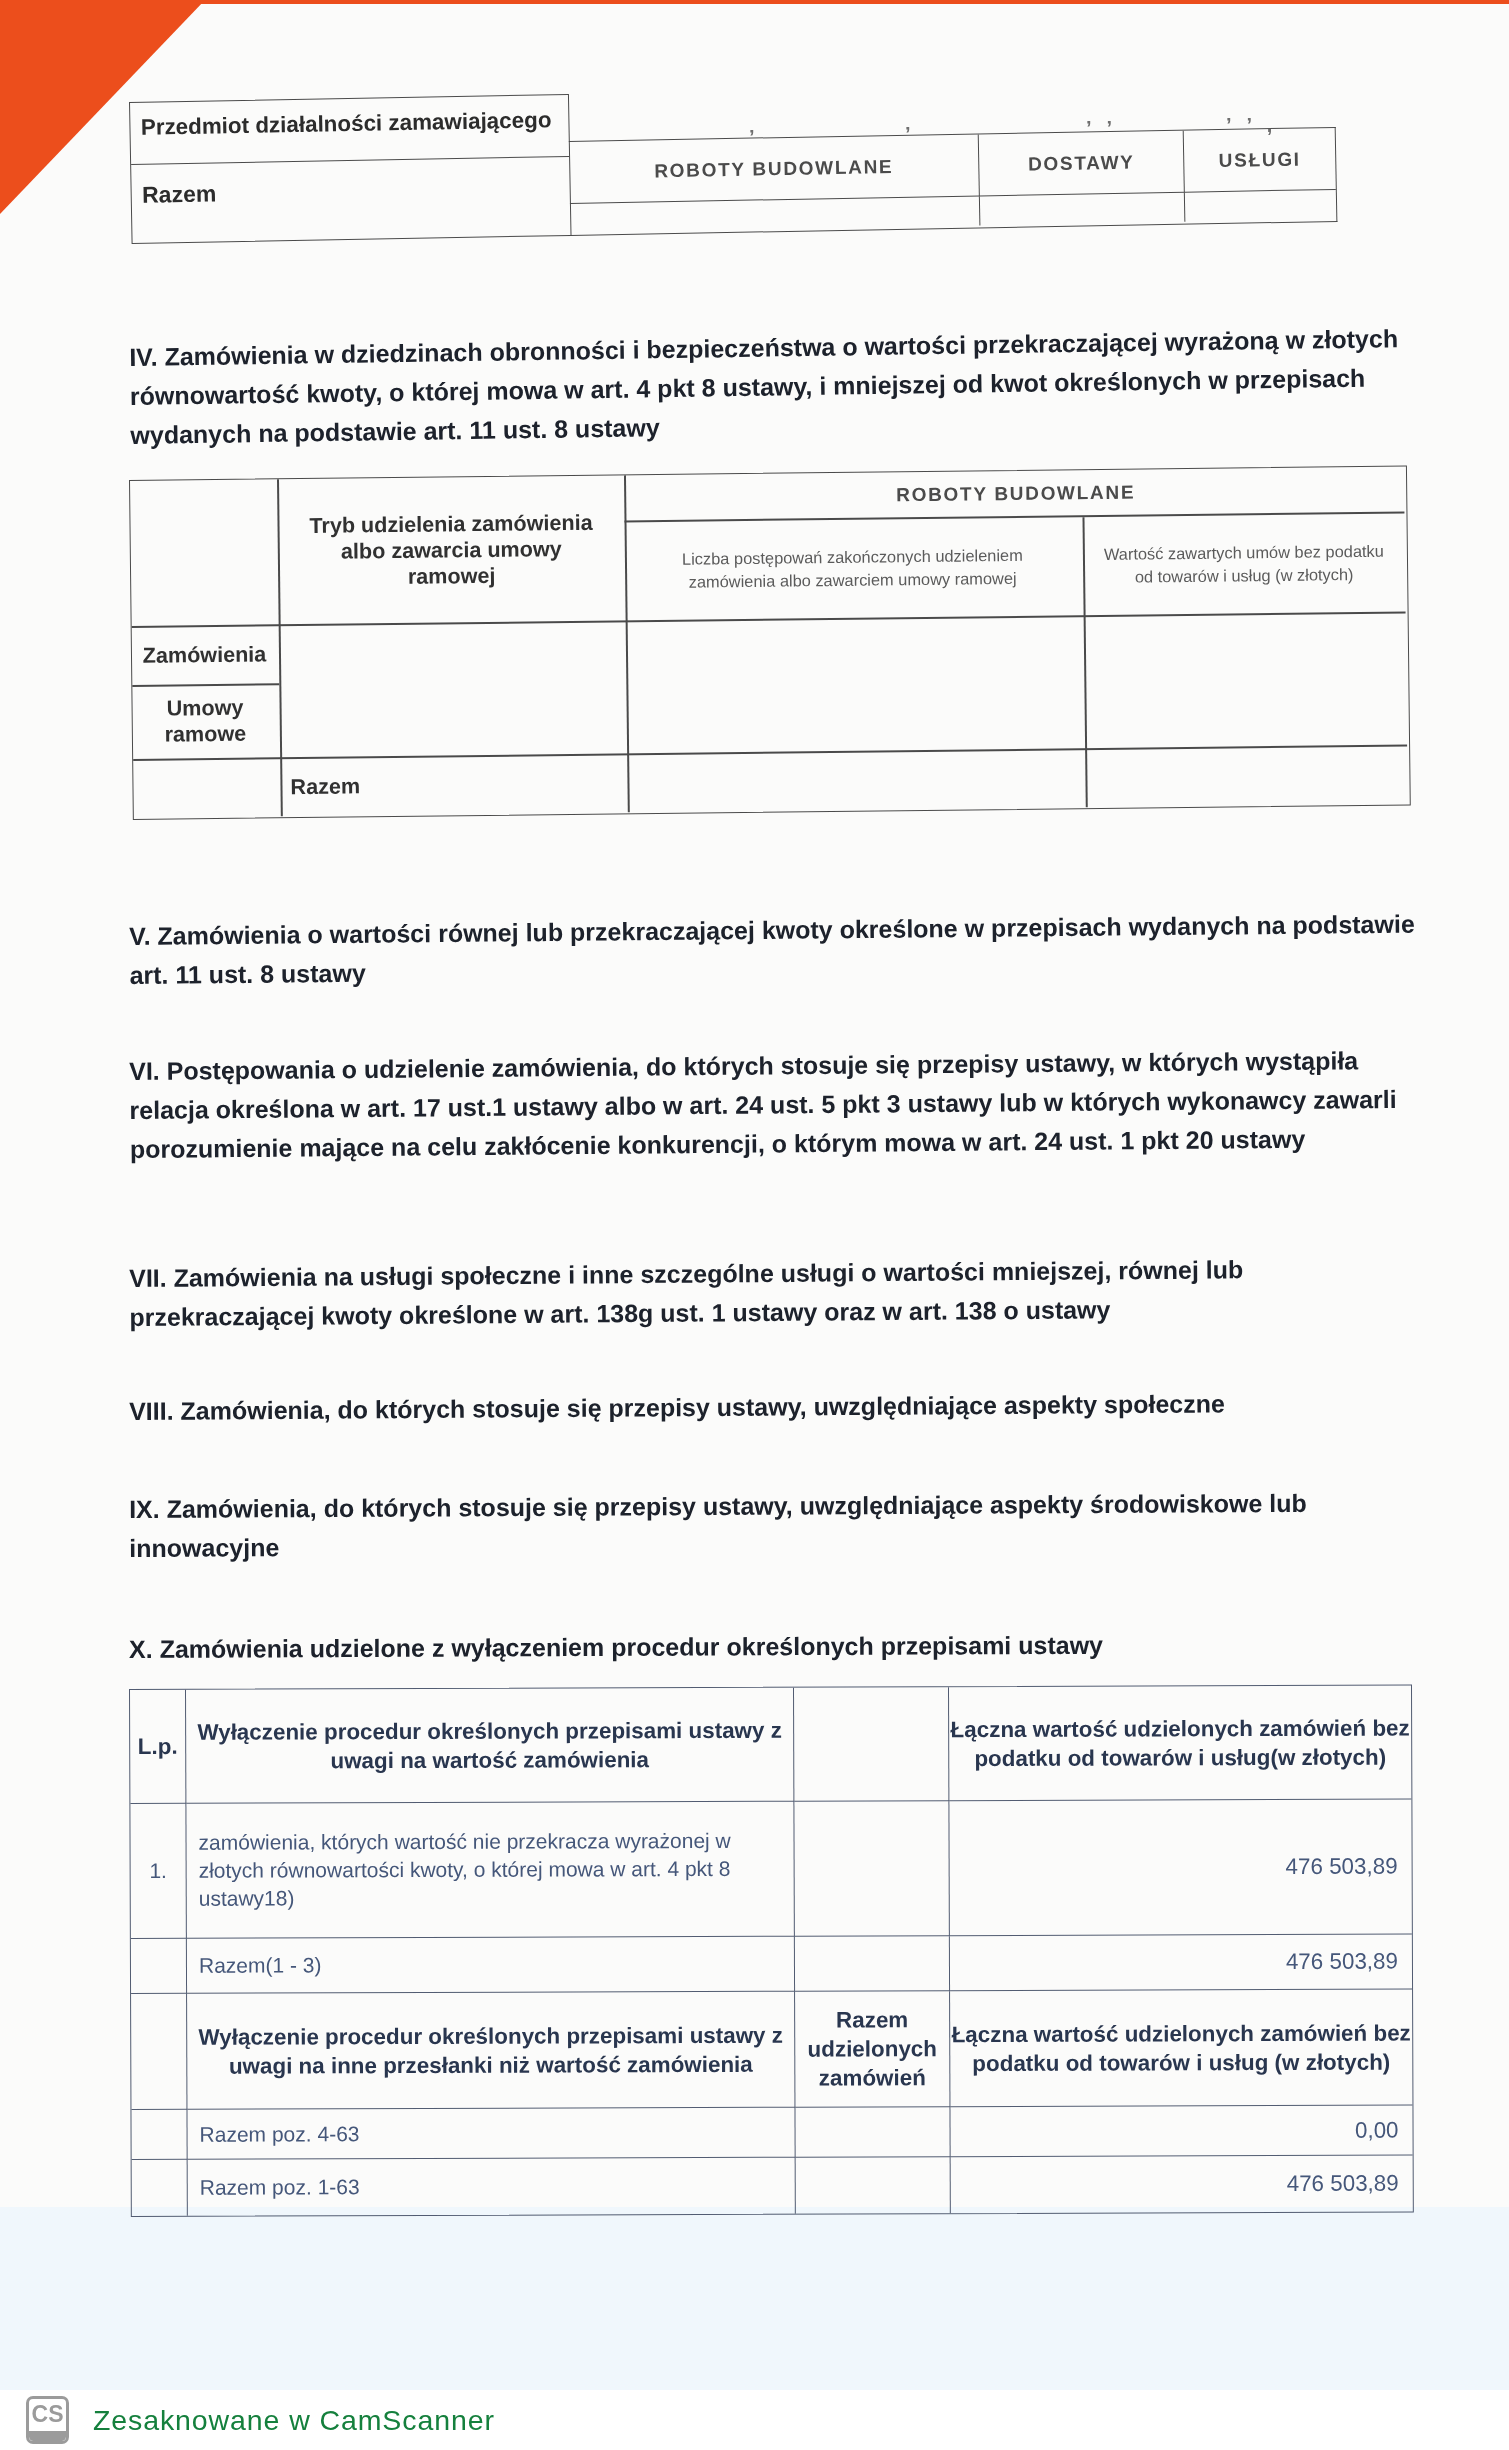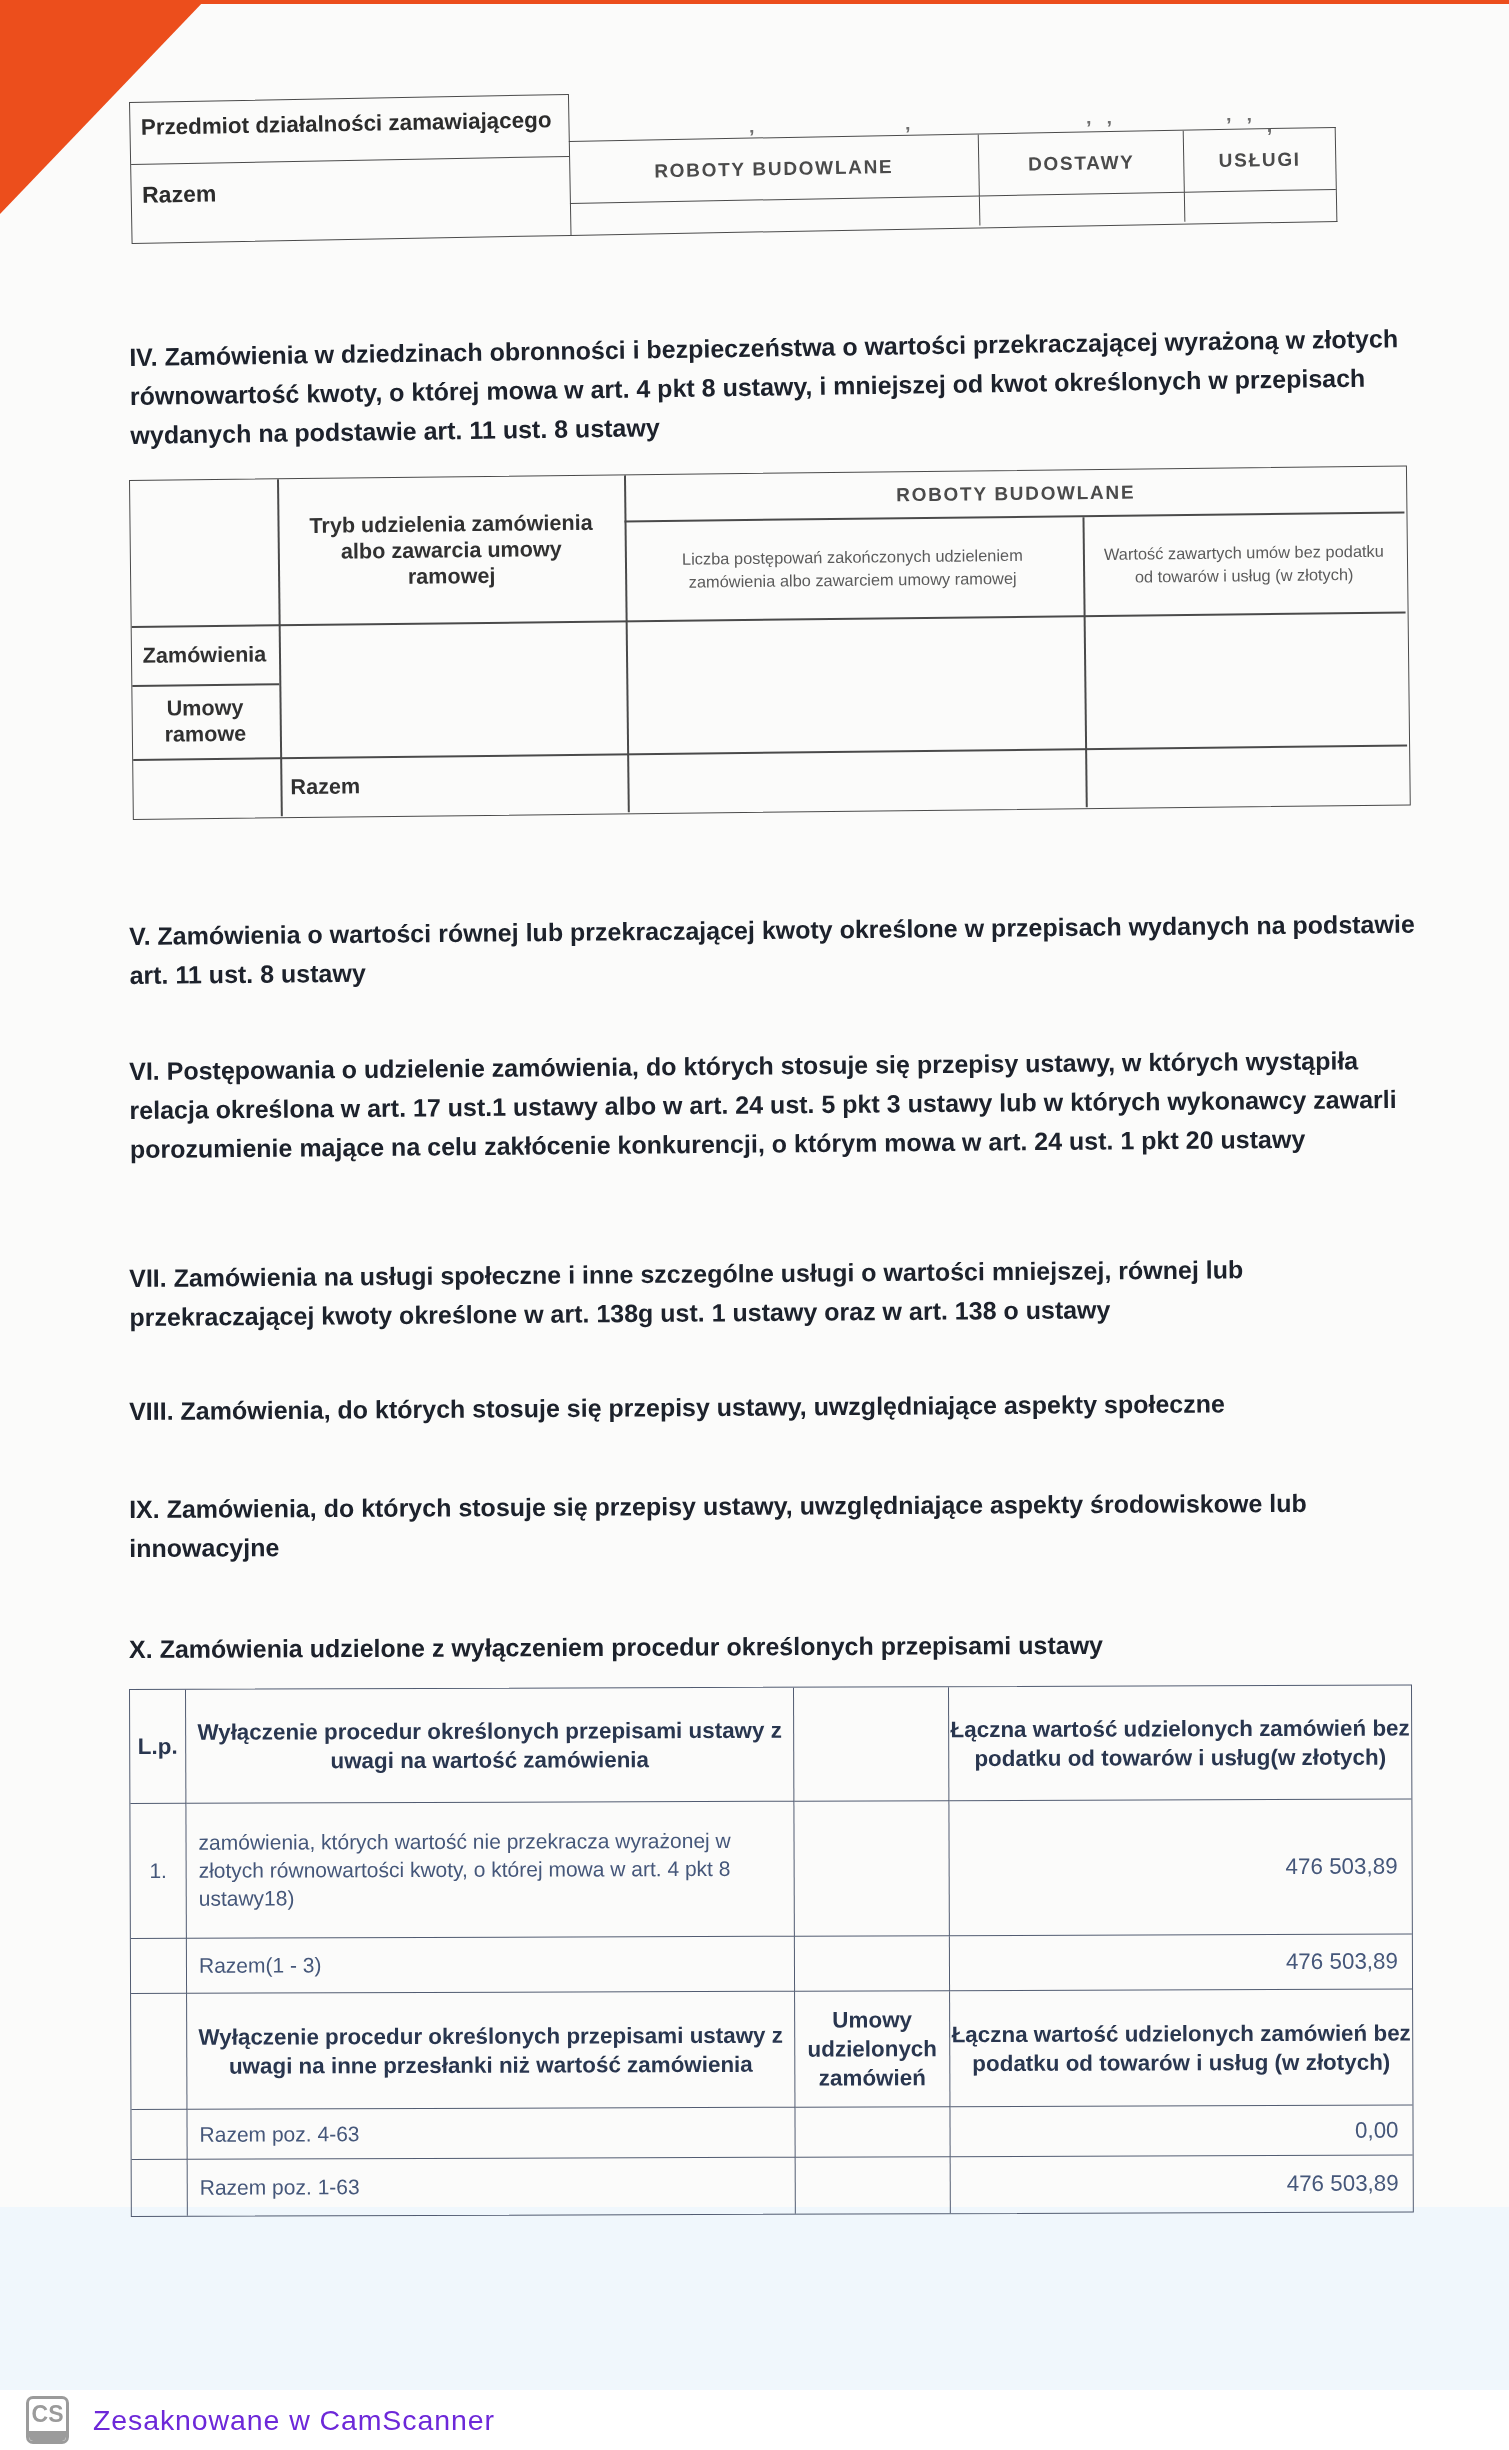--- a/index.html
+++ b/index.html
@@ -64,21 +64,21 @@
   .xc.desc{padding:7px 12px;line-height:28px;}
 
   
   .footer{position:absolute;left:0;top:2390px;width:100%;height:60px;background:#ffffff;
         display:flex;align-items:center;padding-left:26px;box-sizing:border-box;}
   .cs-logo{position:relative;width:43px;height:48px;border:3.5px solid #9b9b9b;border-radius:7px;
         box-sizing:border-box;display:flex;align-items:flex-start;justify-content:center;background:#fff;}
   .cs-logo span{font-weight:bold;font-size:23px;color:#9b9b9b;line-height:26px;margin-top:1.7px;}
   .cs-logo::after{content:"";position:absolute;left:0;right:0;bottom:0;height:10.4px;background:#9b9b9b;
         border-radius:0 0 4.3px 4.3px;}
-  .footer-text{margin-left:24px;font-size:28.5px;color:#6d28d9;letter-spacing:0.9px;}
+  .footer-text{margin-left:24px;font-size:28.5px;color:#15803d;letter-spacing:0.9px;}
 </style>
 </head>
 <body>
 
 <div class="page">
   <div class="scan-content">
 
     <div class="orange-strip"></div>
     <div class="orange-corner"></div>
     <div class="blue-band"></div>
@@ -141,21 +141,21 @@
       <div class="xc"></div>
       <div class="xc val last">476 503,89</div>
 
       <div class="xc"></div>
       <div class="xc desc">Razem(1 - 3)</div>
       <div class="xc"></div>
       <div class="xc val last">476 503,89</div>
 
       <div class="xc"></div>
       <div class="xc ctr hdr">Wyłączenie procedur określonych przepisami ustawy z uwagi na inne przesłanki niż wartość zamówienia</div>
-      <div class="xc ctr hdr">Umowy udzielonych zamówień</div>
+      <div class="xc ctr hdr">Razem udzielonych zamówień</div>
       <div class="xc ctr hdr last">Łączna wartość udzielonych zamówień bez podatku od towarów i usług (w złotych)</div>
 
       <div class="xc"></div>
       <div class="xc desc">Razem poz. 4-63</div>
       <div class="xc"></div>
       <div class="xc val last">0,00</div>
 
       <div class="xc bot"></div>
       <div class="xc desc bot">Razem poz. 1-63</div>
       <div class="xc bot"></div>

